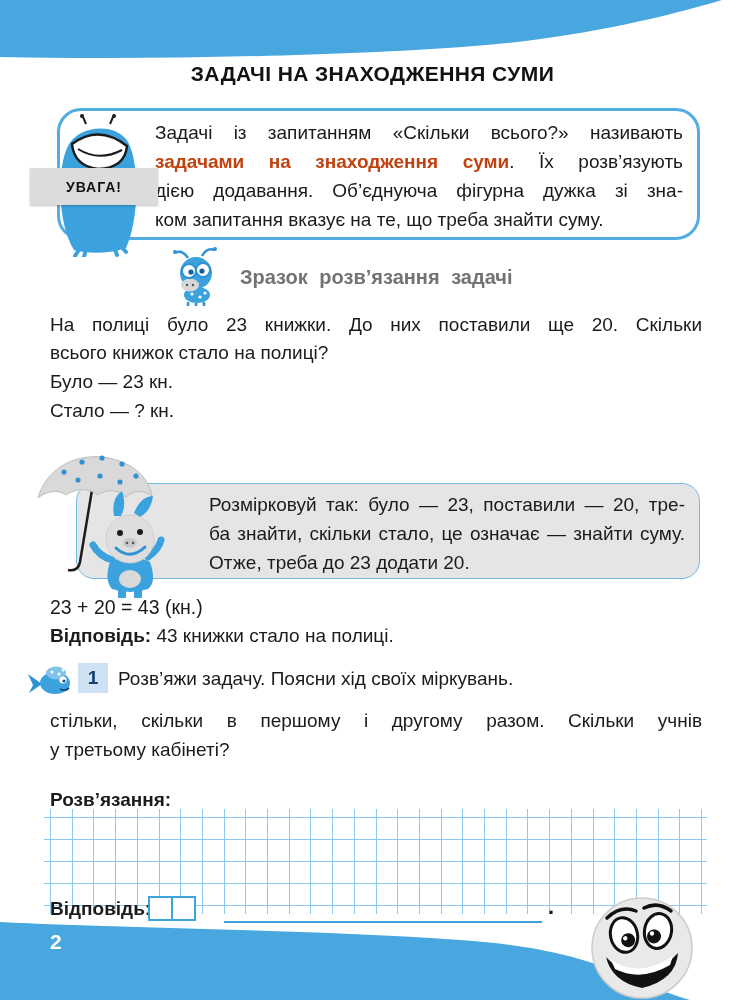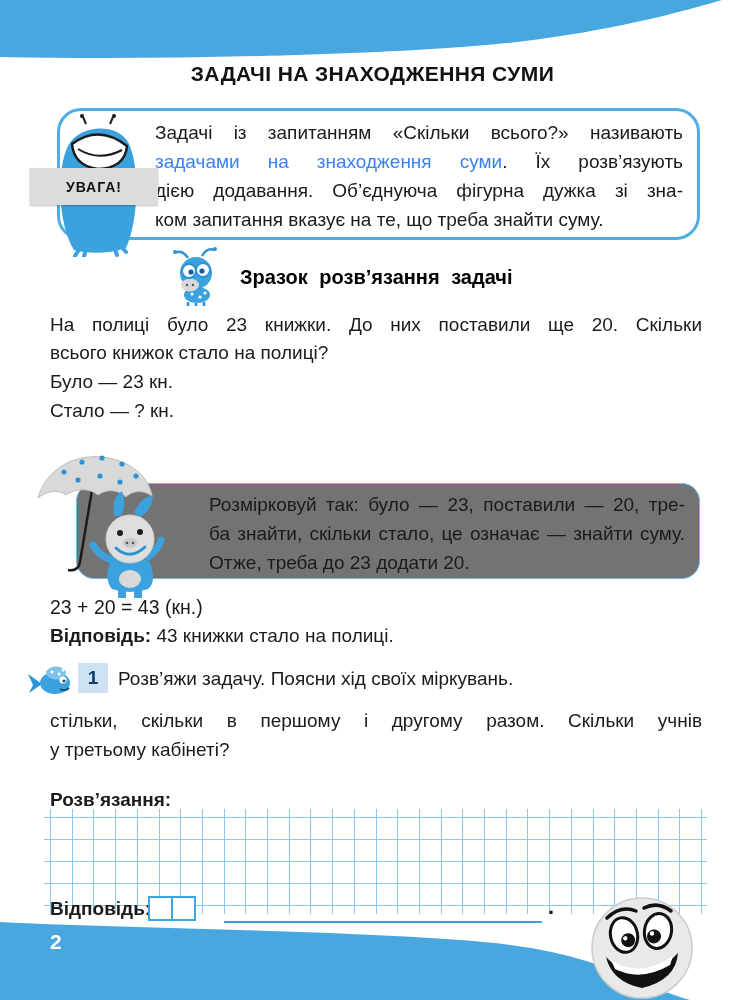--- a/index.html
+++ b/index.html
@@ -19,36 +19,36 @@
   .attention-box{
     left:57px;top:108px;width:643px;height:132px;box-sizing:border-box;
     border:3px solid #52aee2;border-radius:24px;background:#fff;
   }
   .attention-text{
     position:absolute;left:95px;right:14px;top:7px;
     font-size:19px;line-height:29px;
   }
   .tl{text-align:left;white-space:nowrap;}
   .tl.fill{white-space:normal;text-align:justify;text-align-last:justify;}
-  .hl{color:#3b82f6;font-weight:normal;}
+  .hl{color:#c2410c;font-weight:bold;}
   .attention-sign{
     left:30px;top:168px;width:128px;height:37px;background:#dcdcdc;
     display:flex;align-items:center;justify-content:center;
     font-size:14px;font-weight:bold;letter-spacing:1px;color:#111;
     box-shadow:0 1px 2px rgba(0,0,0,.25);z-index:5;
   }
   
   .sample-heading{
-    left:240px;top:266px;font-size:20px;font-weight:bold;color:#000000;word-spacing:6px;
+    left:240px;top:266px;font-size:20px;font-weight:bold;color:#737373;word-spacing:6px;
   }
   .sample-problem{left:50px;top:311px;width:652px;font-size:19px;line-height:28px;}
   .given-lines{left:50px;top:368px;font-size:19px;line-height:28.5px;}
   .hint-box{
     left:76px;top:483px;width:624px;height:96px;box-sizing:border-box;
-    background:#737373;border:1.5px solid #70bae6;border-radius:18px;
+    background:#e5e5e5;border:1.5px solid #70bae6;border-radius:18px;
   }
   .hint-text{position:absolute;left:132px;right:14px;top:6px;font-size:19px;line-height:29px;}
   .equation{left:50px;top:596px;font-size:19.5px;}
   .sample-answer{left:50px;top:625px;font-size:19px;}
   .bold{font-weight:bold;}
   
   .task-number{
     left:78px;top:663px;width:30px;height:30px;background:#cfe2f4;
     display:flex;align-items:center;justify-content:center;
     font-size:19px;font-weight:bold;color:#0f3f6e;

